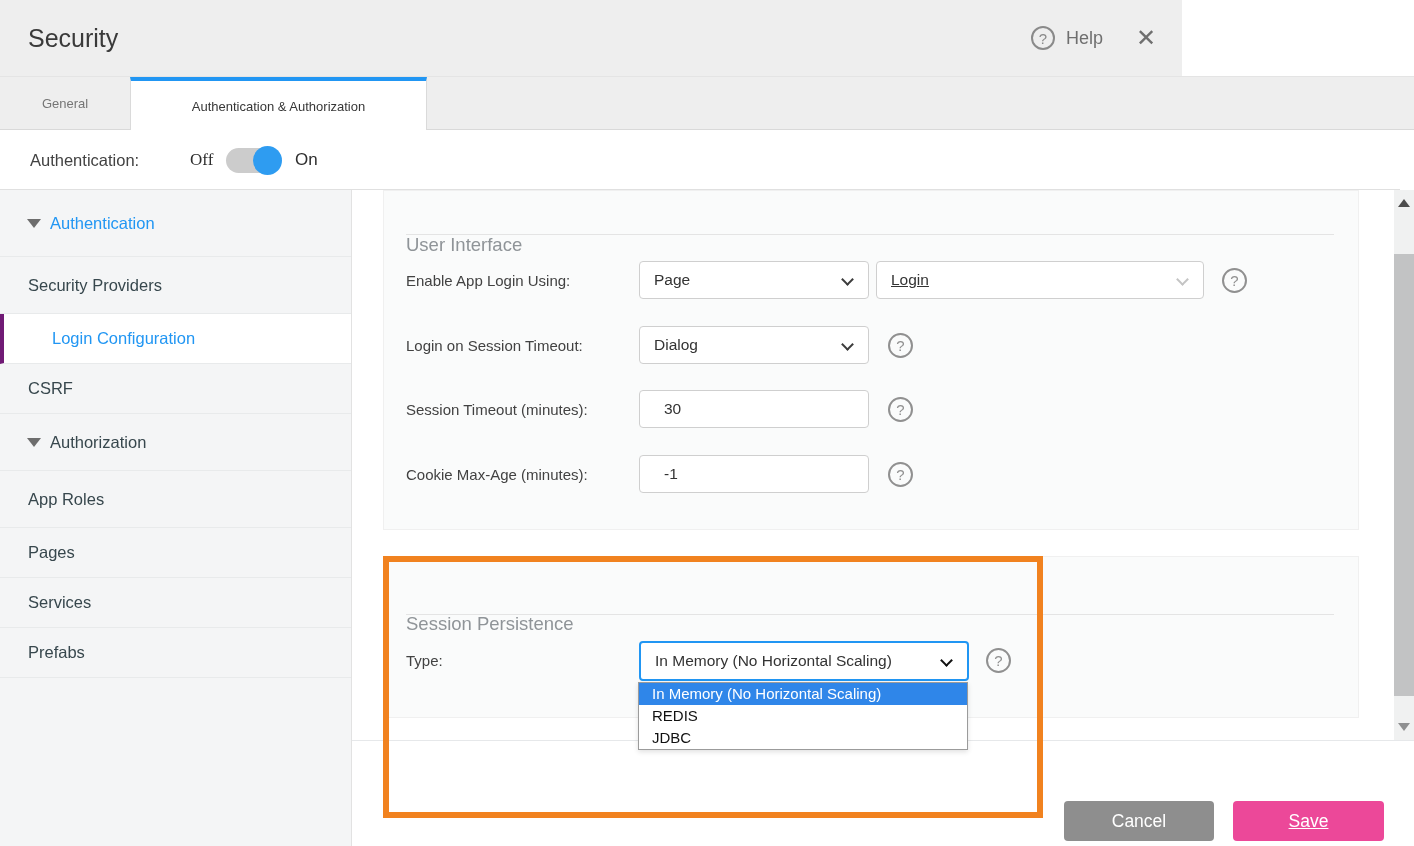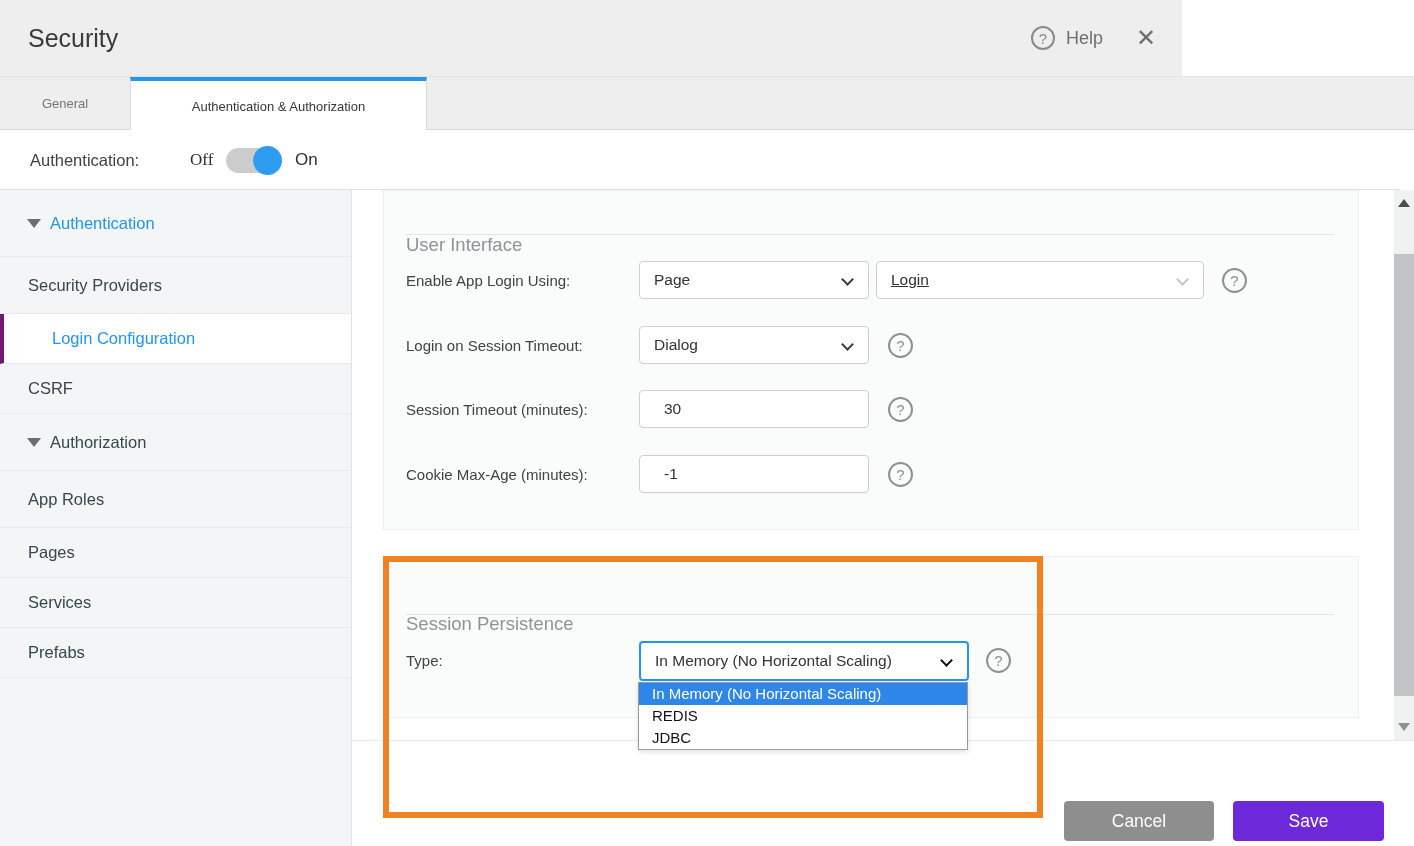--- a/index.html
+++ b/index.html
@@ -98,21 +98,21 @@
   .sb-thumb { position:absolute; left:0; top:64px; width:20px; height:442px; background:#c2c3c4; cursor:pointer; }
   .sb-arrow-down { position:absolute; left:4px; bottom:9px; width:0; height:0;
     border-left:6px solid transparent; border-right:6px solid transparent; border-top:8px solid #8f9091; cursor:pointer; }
 
   
   .footer { position:absolute; left:352px; top:740px; width:1062px; height:106px; background:#ffffff;
     border-top:1px solid #e6e8ea; }
   .btn { position:absolute; top:28px; height:40px; border:none; border-radius:4px; color:#ffffff;
     font-size:17.5px; font-family:inherit; cursor:pointer; display:flex; align-items:center; justify-content:center;margin-top:32px; }
   .btn-cancel { left:712px; width:150px; background:#8e8e8e; }
-  .btn-save { left:881px; width:151px; background:#6d28d9; }
+  .btn-save { left:881px; width:151px; background:#ec4899;text-decoration:underline; }
 </style>
 </head>
 <body>
 
 <div id="app">
 
   <div class="header">
     <div class="header-title">Security</div>
     <div class="help-group">
       <span class="qmark">?</span>

